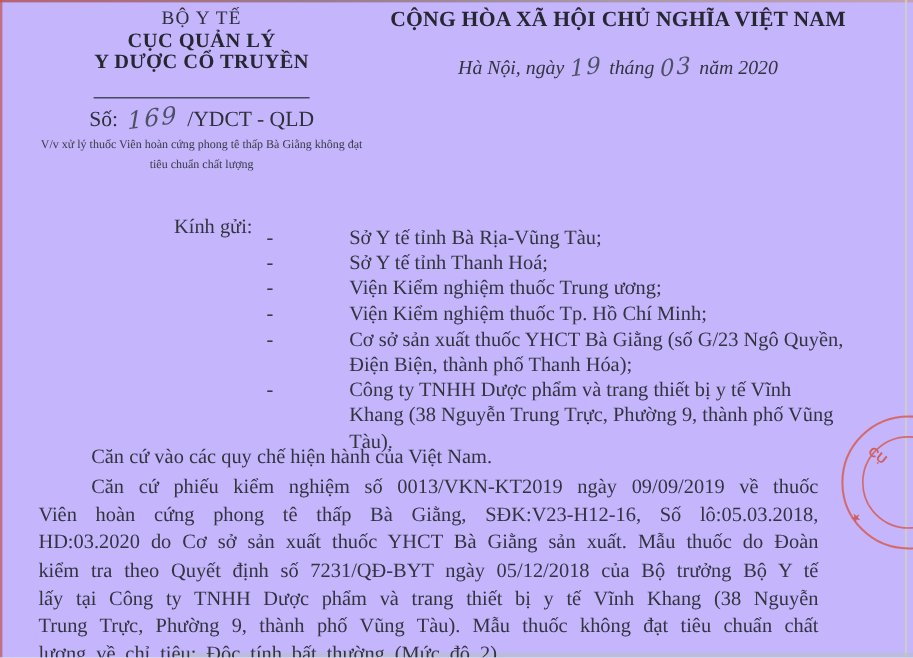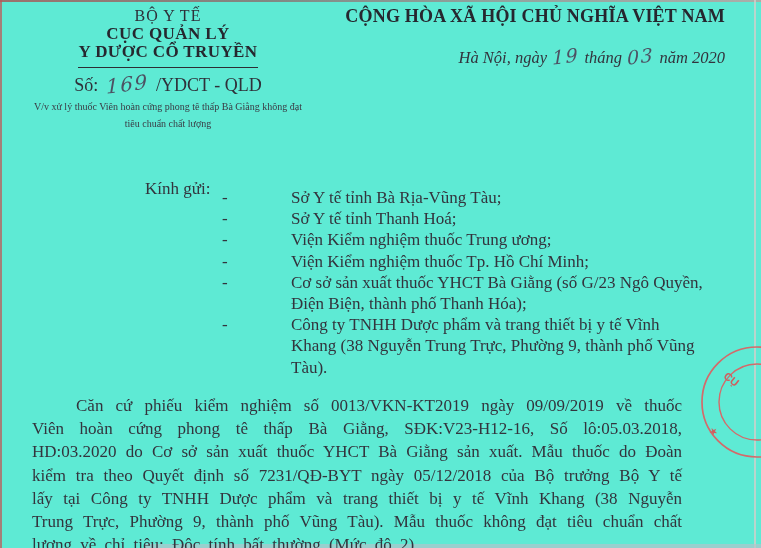--- a/index.html
+++ b/index.html
@@ -1,37 +1,37 @@
 <!DOCTYPE html>
 <html><head>
 <meta charset="utf-8">
 <style>
   html,body{margin:0;padding:0;background:#e8e8e6;}
   .page{
     position:relative; width:761px; height:548px; overflow:hidden;
-    background:#5eead4; font-family:"Liberation Serif", serif;
+    background:#c4b5fd; font-family:"Liberation Serif", serif;
     color:#35363f;
   }
   
   .edge-top{position:absolute;left:0;top:0;width:761px;height:2px;
     background:linear-gradient(90deg,#b04a4a,#8c6868 35%,#9f8d8d 65%,#c59a9a);opacity:.75;}
   .edge-left{position:absolute;left:0;top:0;width:2px;height:548px;background:#c25252;opacity:.7;}
   .edge-right{position:absolute;left:754px;top:0;width:2px;height:548px;background:#cfcfc9;opacity:.8;}
   .edge-bottom{position:absolute;left:145px;top:544px;width:616px;height:4px;background:#b7c2cb;opacity:.65;}
 
   
   .hdr-left{position:absolute;left:28px;top:7px;width:280px;text-align:center;line-height:18px;}
   .ministry{font-size:16px;letter-spacing:1px;font-weight:normal;color:#2e2f38;}
   .dept{font-weight:bold;font-size:17px;letter-spacing:.4px;color:#26272f;}
-  .dept-u{display:inline-block;border-bottom:1.6px solid #2c2d35;padding-bottom:6px;}
+  .dept-u{display:inline-block;border-bottom:1.6px solid #2c2d35;padding-bottom:20px;}
   .doc-number{font-size:18px;margin-top:7px;color:#2f3039;}
   .doc-subject{font-size:10px;line-height:16.5px;margin:5px auto 0;width:278px;color:#3a3b44;}
 
   
-  .hdr-right{position:absolute;left:305px;top:7px;width:420px;text-align:right;line-height:19px;}
+  .hdr-right{position:absolute;left:305px;top:7px;width:420px;text-align:center;line-height:19px;}
   .national{font-weight:bold;font-size:18px;letter-spacing:.2px;color:#26272f;white-space:nowrap;}
   .motto{margin-top:2px;}
   .motto-u{display:inline-block;font-weight:bold;font-size:16.5px;border-bottom:1.6px solid #2b2c33;padding-bottom:3px;color:#26272f;}
   .dateline{margin-top:21px;font-style:italic;font-size:16.5px;color:#33343d;}
 
   
   .hw{font-family:"DejaVu Serif",serif;font-style:italic;display:inline-block;
       color:#4d5163;transform:rotate(-7deg) skewX(-6deg);letter-spacing:1.5px;}
   .hw-no{font-size:20px;margin:0 3px;}
   .hw-date{font-size:19px;margin:0 1px;}
@@ -105,20 +105,21 @@
     <li>
       <span class="r-marker">-</span>
       <span class="r-text">Cơ sở sản xuất thuốc YHCT Bà Giằng (số G/23 Ngô Quyền, Điện Biện, thành phố Thanh Hóa);</span>
     </li>
     <li>
       <span class="r-marker">-</span>
       <span class="r-text">Công ty TNHH Dược phẩm và trang thiết bị y tế Vĩnh Khang (38 Nguyễn Trung Trực, Phường 9, thành phố Vũng Tàu).</span>
     </li>
   </ul>
 
+  <div class="para1">Căn cứ vào các quy chế hiện hành của Việt Nam.</div>
   <p class="para2">Căn cứ phiếu kiểm nghiệm số 0013/VKN-KT2019 ngày 09/09/2019 về thuốc Viên hoàn cứng phong tê thấp Bà Giằng, SĐK:V23-H12-16, Số lô:05.03.2018, HD:03.2020 do Cơ sở sản xuất thuốc YHCT Bà Giằng sản xuất. Mẫu thuốc do Đoàn kiểm tra theo Quyết định số 7231/QĐ-BYT ngày 05/12/2018 của Bộ trưởng Bộ Y tế lấy tại Công ty TNHH Dược phẩm và trang thiết bị y tế Vĩnh Khang (38 Nguyễn Trung Trực, Phường 9, thành phố Vũng Tàu). Mẫu thuốc không đạt tiêu chuẩn chất lượng về chỉ tiêu: Độc tính bất thường (Mức độ 2).</p>
 
   <svg class="stamp" viewBox="0 0 130 130" xmlns="http://www.w3.org/2000/svg">
     <circle cx="60" cy="62" r="55" fill="none" stroke="#d46a6a" stroke-width="1.7"></circle>
     <circle cx="60" cy="62" r="38" fill="none" stroke="#d46a6a" stroke-width="1.4"></circle>
     <defs>
       <path id="arcpath" d="M 60 108 A 46 46 0 1 1 59.95 108" fill="none"></path>
     </defs>
     <text font-family="Liberation Sans, sans-serif" font-size="10.5" font-weight="bold" fill="#cf5f5f" letter-spacing="3.5">
       <textPath href="#arcpath" startOffset="11%">CỘNG HÒA</textPath>

